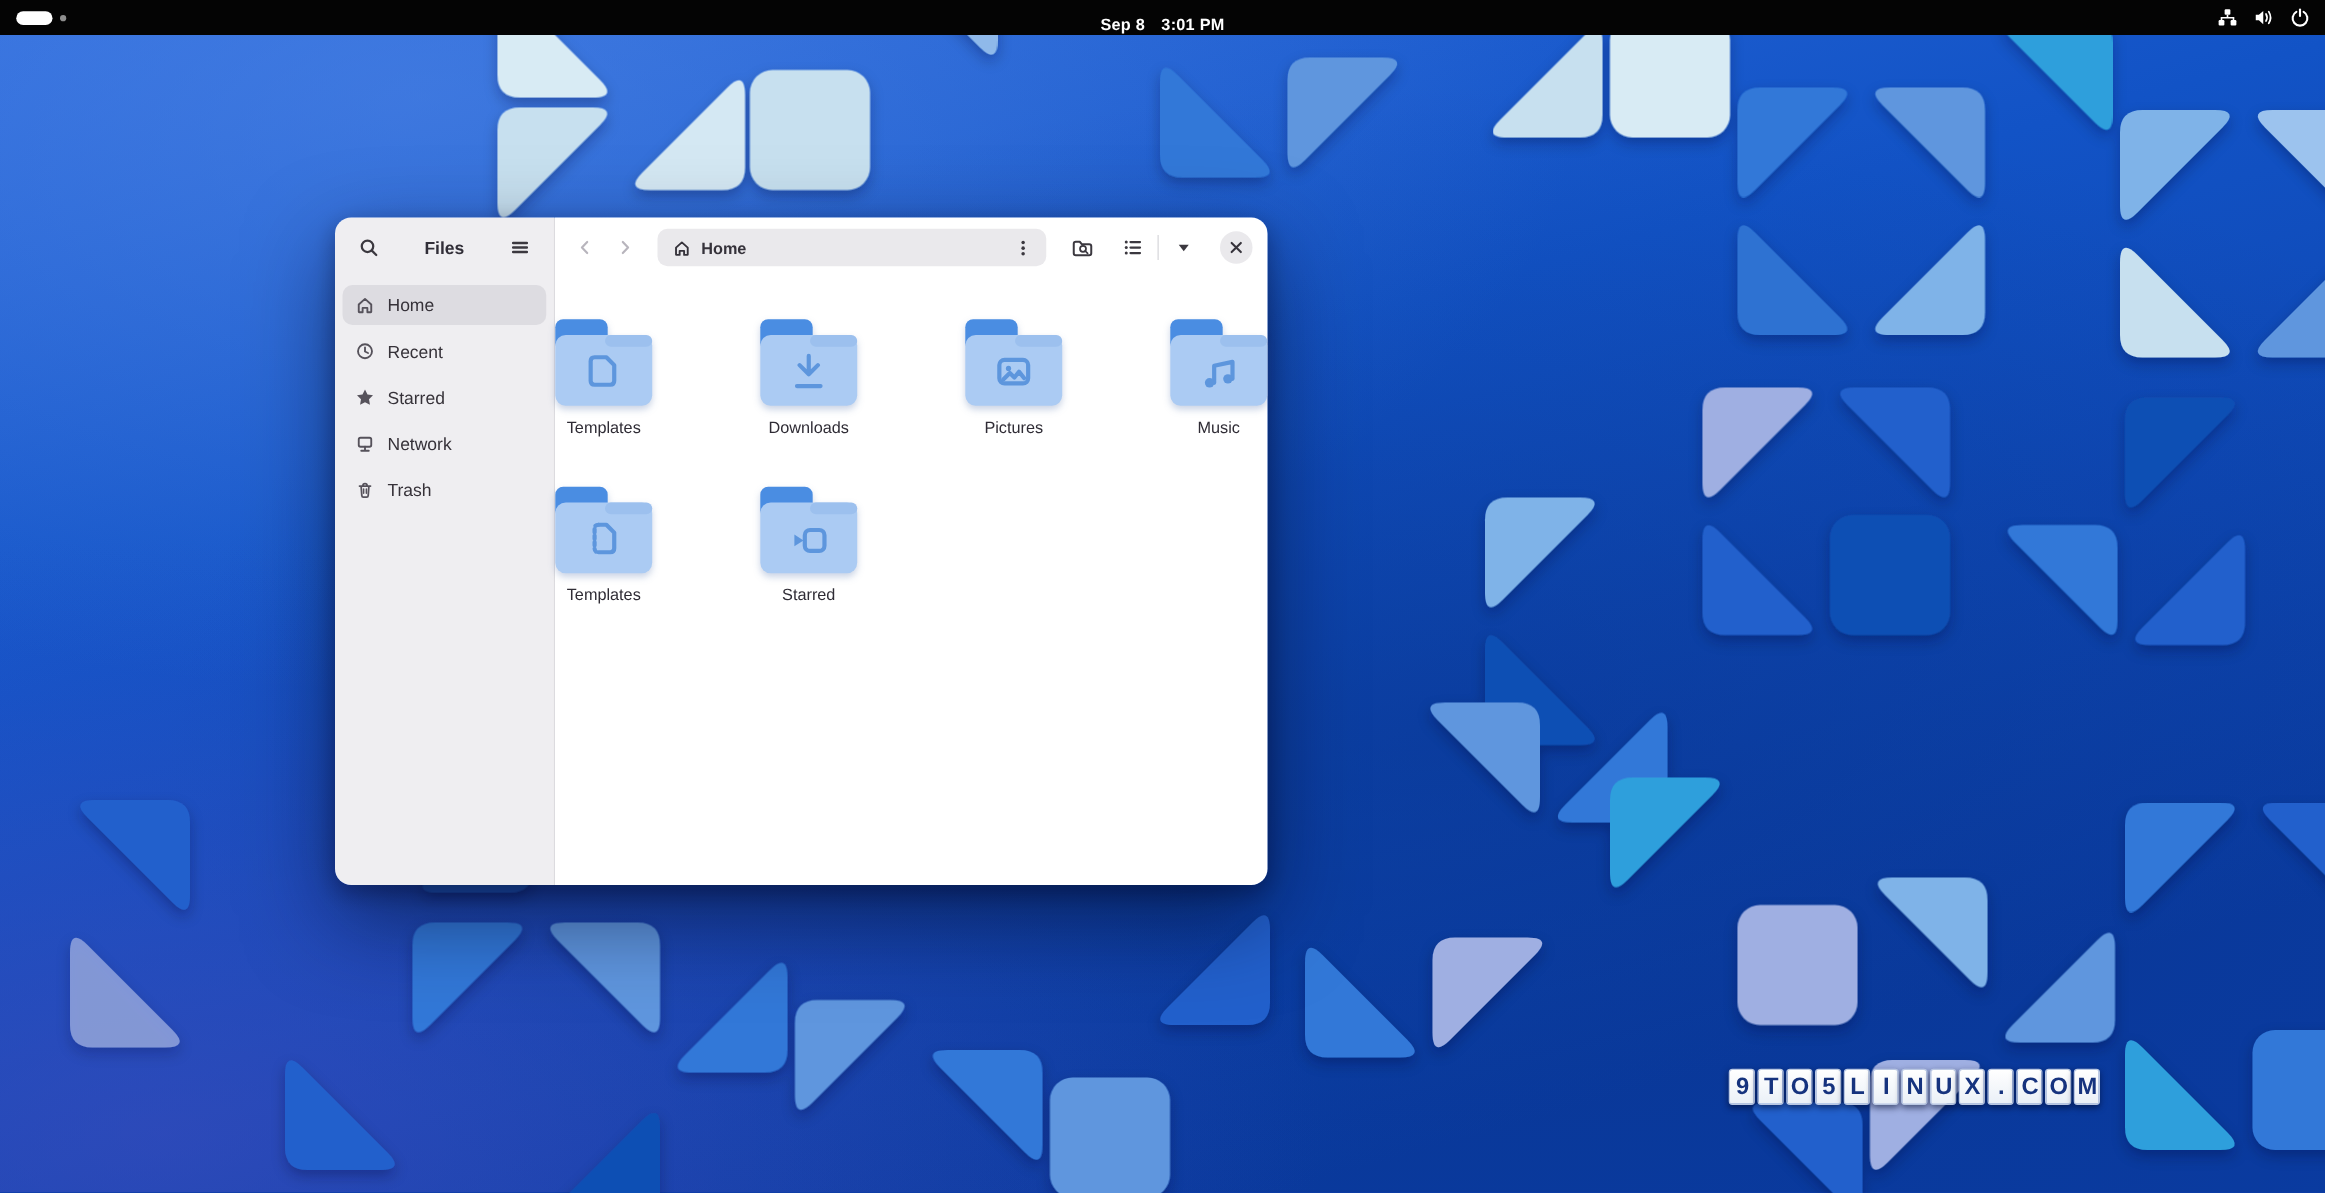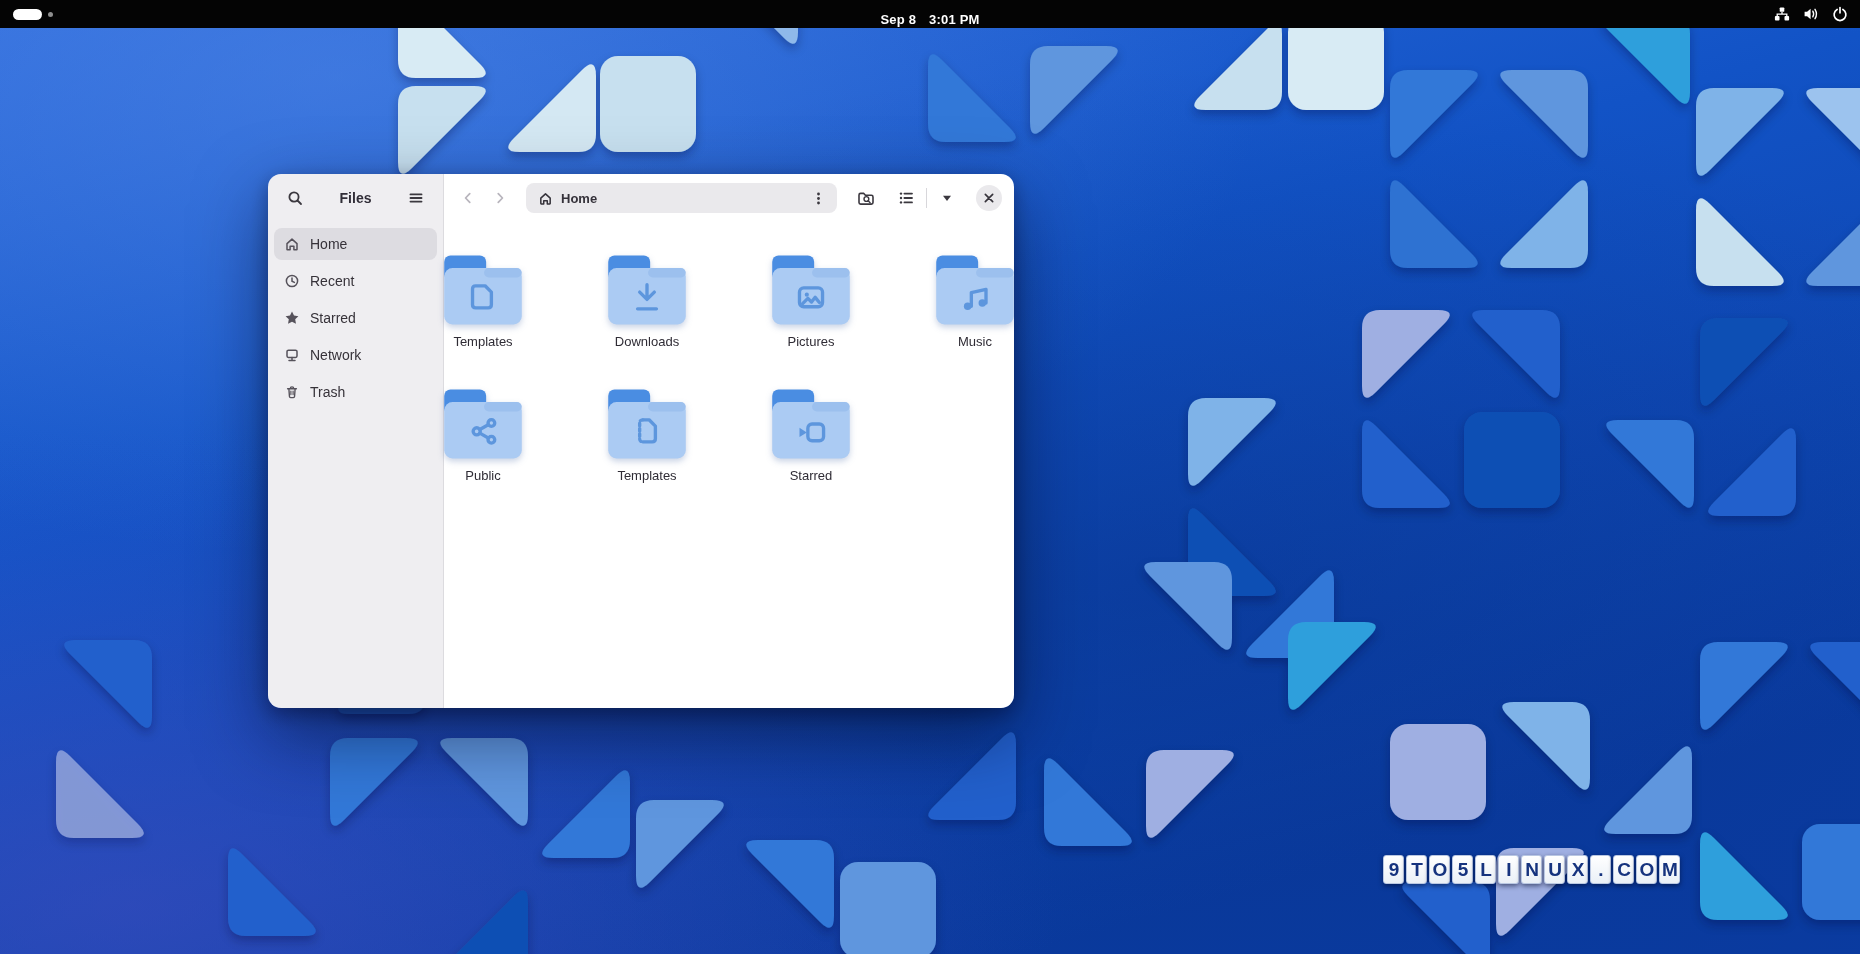--- a/index.html
+++ b/index.html
@@ -401,36 +401,20 @@
           </span>
           <span class="f-label">Music</span>
         </div>
         <div class="folder-item">
           <span>
             <svg class="f-base" viewBox="0 0 84 72">
               <rect x="5" y="3" width="40" height="24" rx="6" fill="#4a8de2"></rect>
               <rect x="5" y="15" width="74" height="54" rx="8" fill="#abcbf3"></rect>
               <rect x="43" y="15" width="36" height="9" rx="4.5" fill="#9cc0ee"></rect>
               <g stroke="#5d96dd" stroke-width="3.2" fill="none" stroke-linecap="round" stroke-linejoin="round">
-                <circle cx="36" cy="43" r="3.4"></circle>
-                <circle cx="50" cy="35" r="3.2"></circle>
-                <circle cx="50" cy="51" r="3.2"></circle>
-                <path d="M39 41.3 l8-4.6 M39 44.7 l8 4.6"></path>
-              </g>
-            </svg>
-          </span>
-          <span class="f-label">Public</span>
-        </div>
-        <div class="folder-item">
-          <span>
-            <svg class="f-base" viewBox="0 0 84 72">
-              <rect x="5" y="3" width="40" height="24" rx="6" fill="#4a8de2"></rect>
-              <rect x="5" y="15" width="74" height="54" rx="8" fill="#abcbf3"></rect>
-              <rect x="43" y="15" width="36" height="9" rx="4.5" fill="#9cc0ee"></rect>
-              <g stroke="#5d96dd" stroke-width="3.2" fill="none" stroke-linecap="round" stroke-linejoin="round">
                 <path d="M38 32 h6 l6 6 v12 q0 3-3 3 h-9"></path>
                 <path d="M38 32 q-3 0-3 3 v15 q0 3 3 3" stroke-dasharray="2.6 2.4"></path>
               </g>
             </svg>
           </span>
           <span class="f-label">Templates</span>
         </div>
         <div class="folder-item">
           <span>
             <svg class="f-base" viewBox="0 0 84 72">

